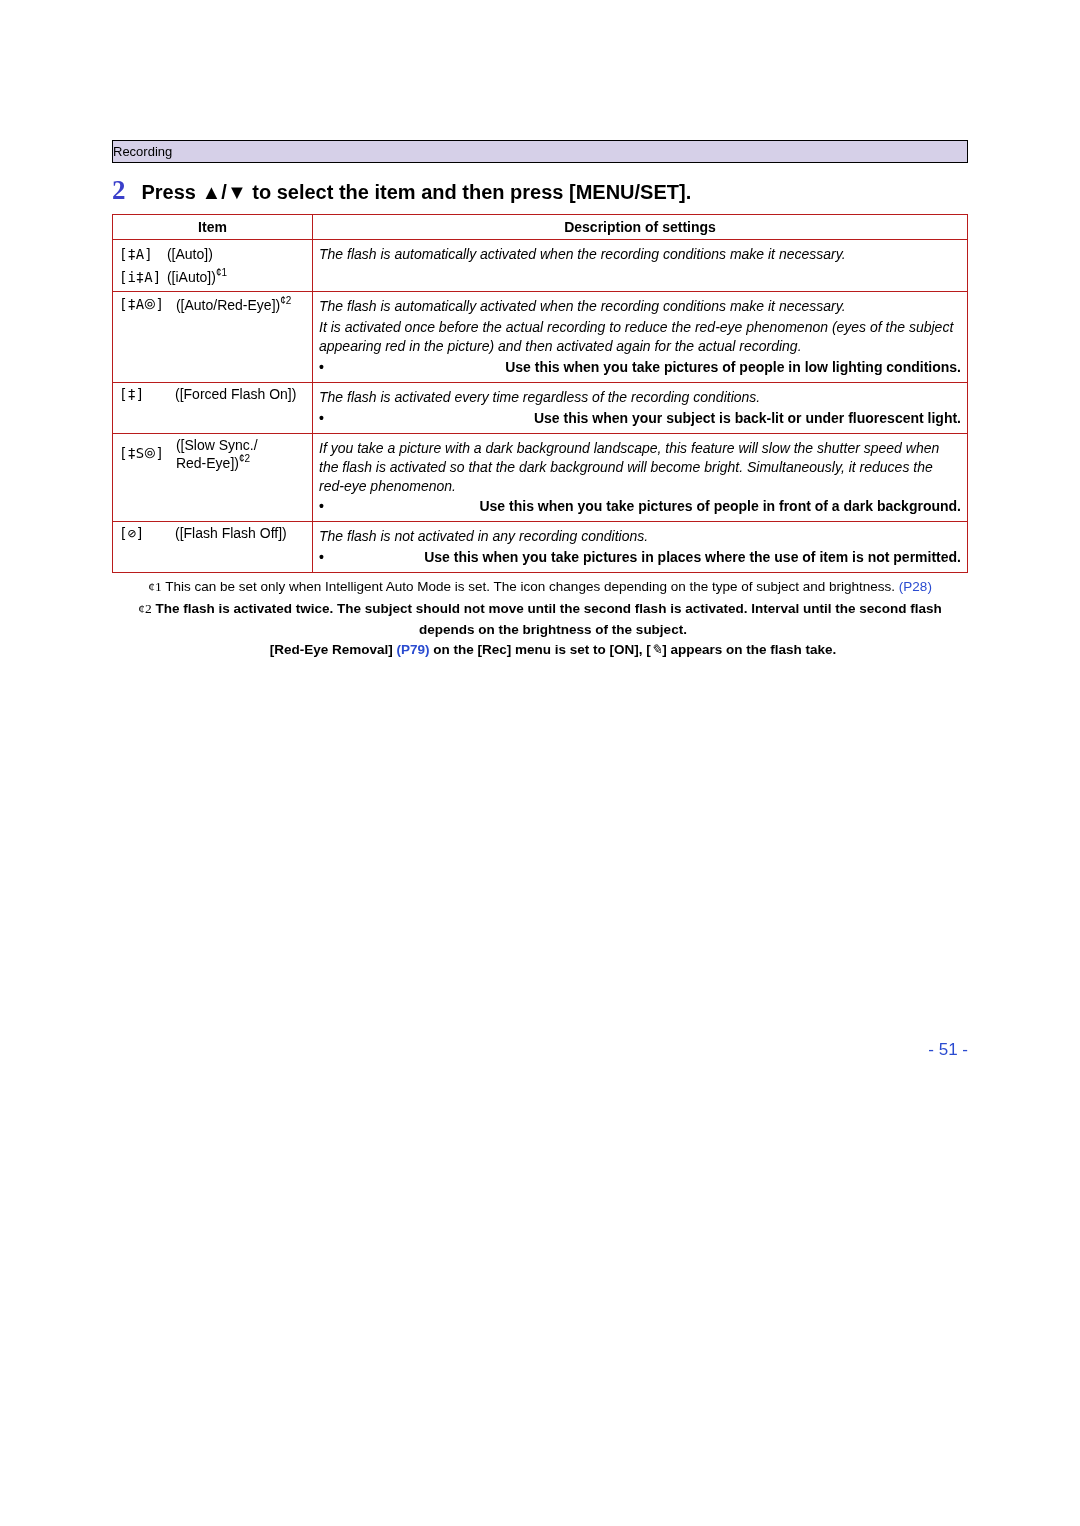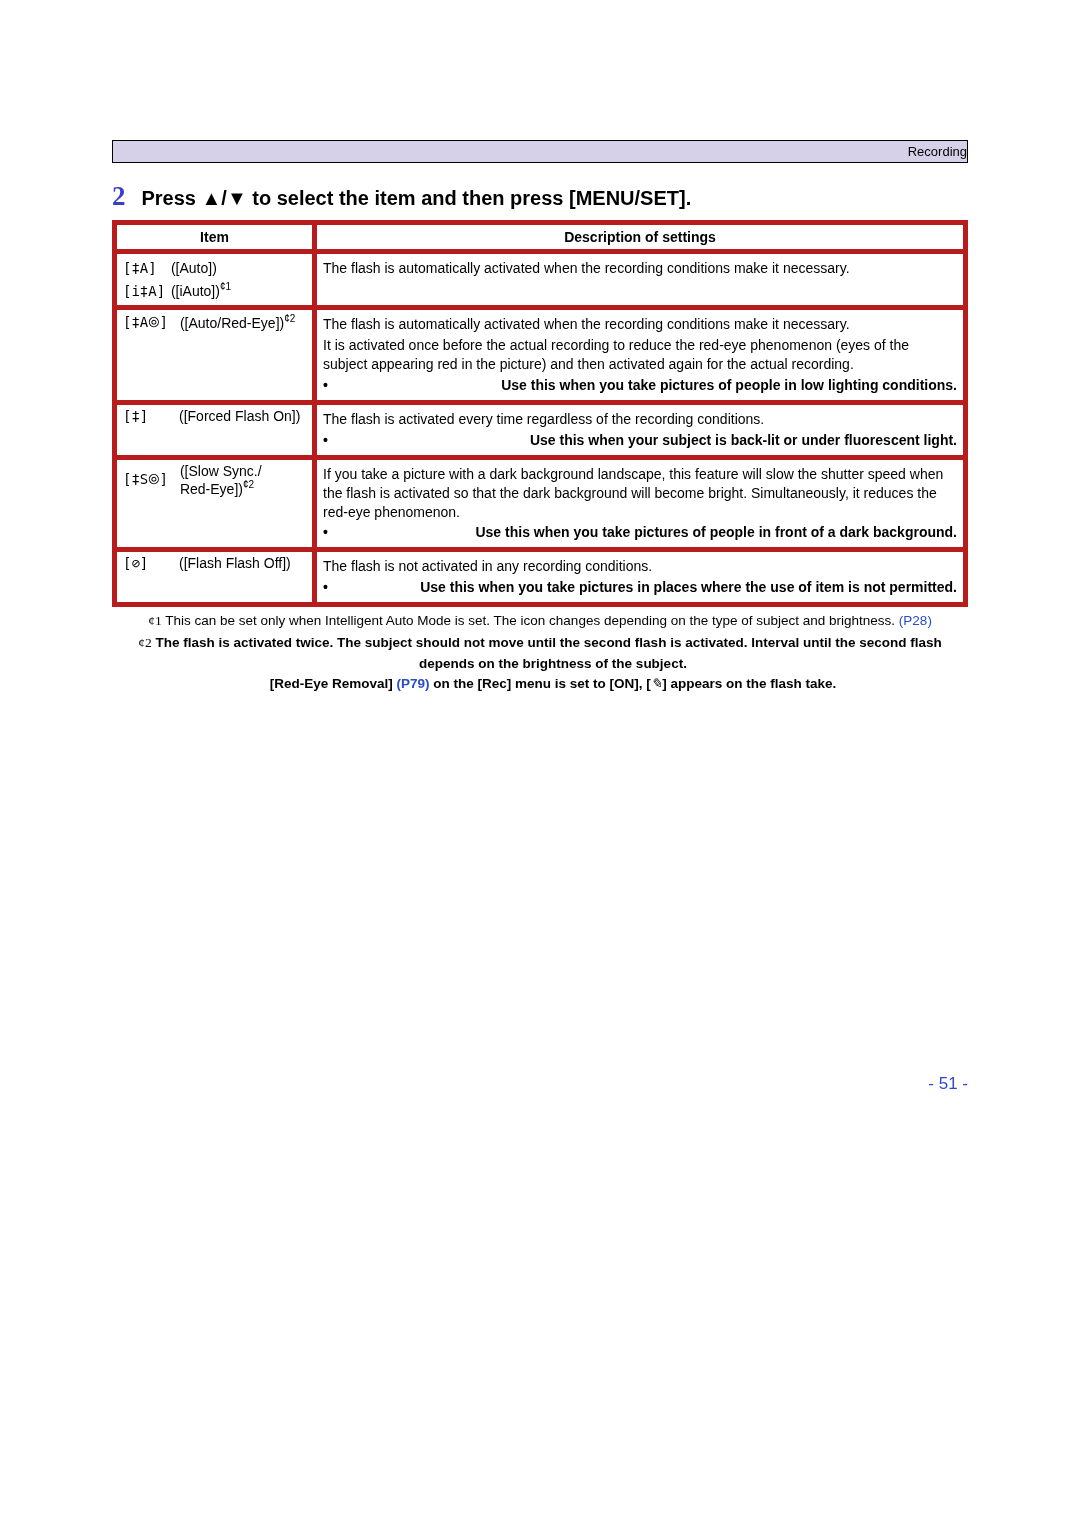--- a/index.html
+++ b/index.html
@@ -10,24 +10,24 @@
     font-size: 14px;
     color: #000;
     width: 1080px;
   }
   .page {
     padding: 140px 112px 40px 112px;
   }
   .section-band {
     background: #d6d0e8;
     border: 1px solid #000;
-    text-align: right;
+    text-align: left;
     font-size: 13px;
     padding: 3px 0;
-    margin-bottom: 20px;
+    margin-bottom: 14px;
   }
   .step-row {
     display: flex;
     align-items: baseline;
     margin-bottom: 10px;
   }
   .step-num {
     color: #3a3fca;
     font-family: Georgia, 'Times New Roman', serif;
     font-size: 27px;
@@ -38,21 +38,21 @@
   .step-text {
     font-size: 20px;
     font-weight: bold;
   }
   table.flash-table {
     border-collapse: collapse;
     width: 100%;
     font-size: 14px;
   }
   table.flash-table th, table.flash-table td {
-    border: 5px solid #b91c1c;
+    border: 1px solid #b91c1c;
     padding: 3px 6px;
     vertical-align: top;
     text-align: left;
   }
   table.flash-table th {
     text-align: center;
     font-weight: bold;
     background: #fff;
     padding: 4px 6px;
   }
@@ -70,20 +70,21 @@
     display: inline-block;
     min-width: 44px;
   }
   .sup {
     font-size: 10px;
     vertical-align: super;
   }
   .desc p {
     margin: 2px 0;
     line-height: 1.35;
+    font-style: italic;
   }
   .desc ul {
     margin: 2px 0 2px 0;
     padding-left: 0;
     list-style: none;
     text-align: right;
   }
   .desc ul li {
     position: relative;
     padding-left: 10px;

